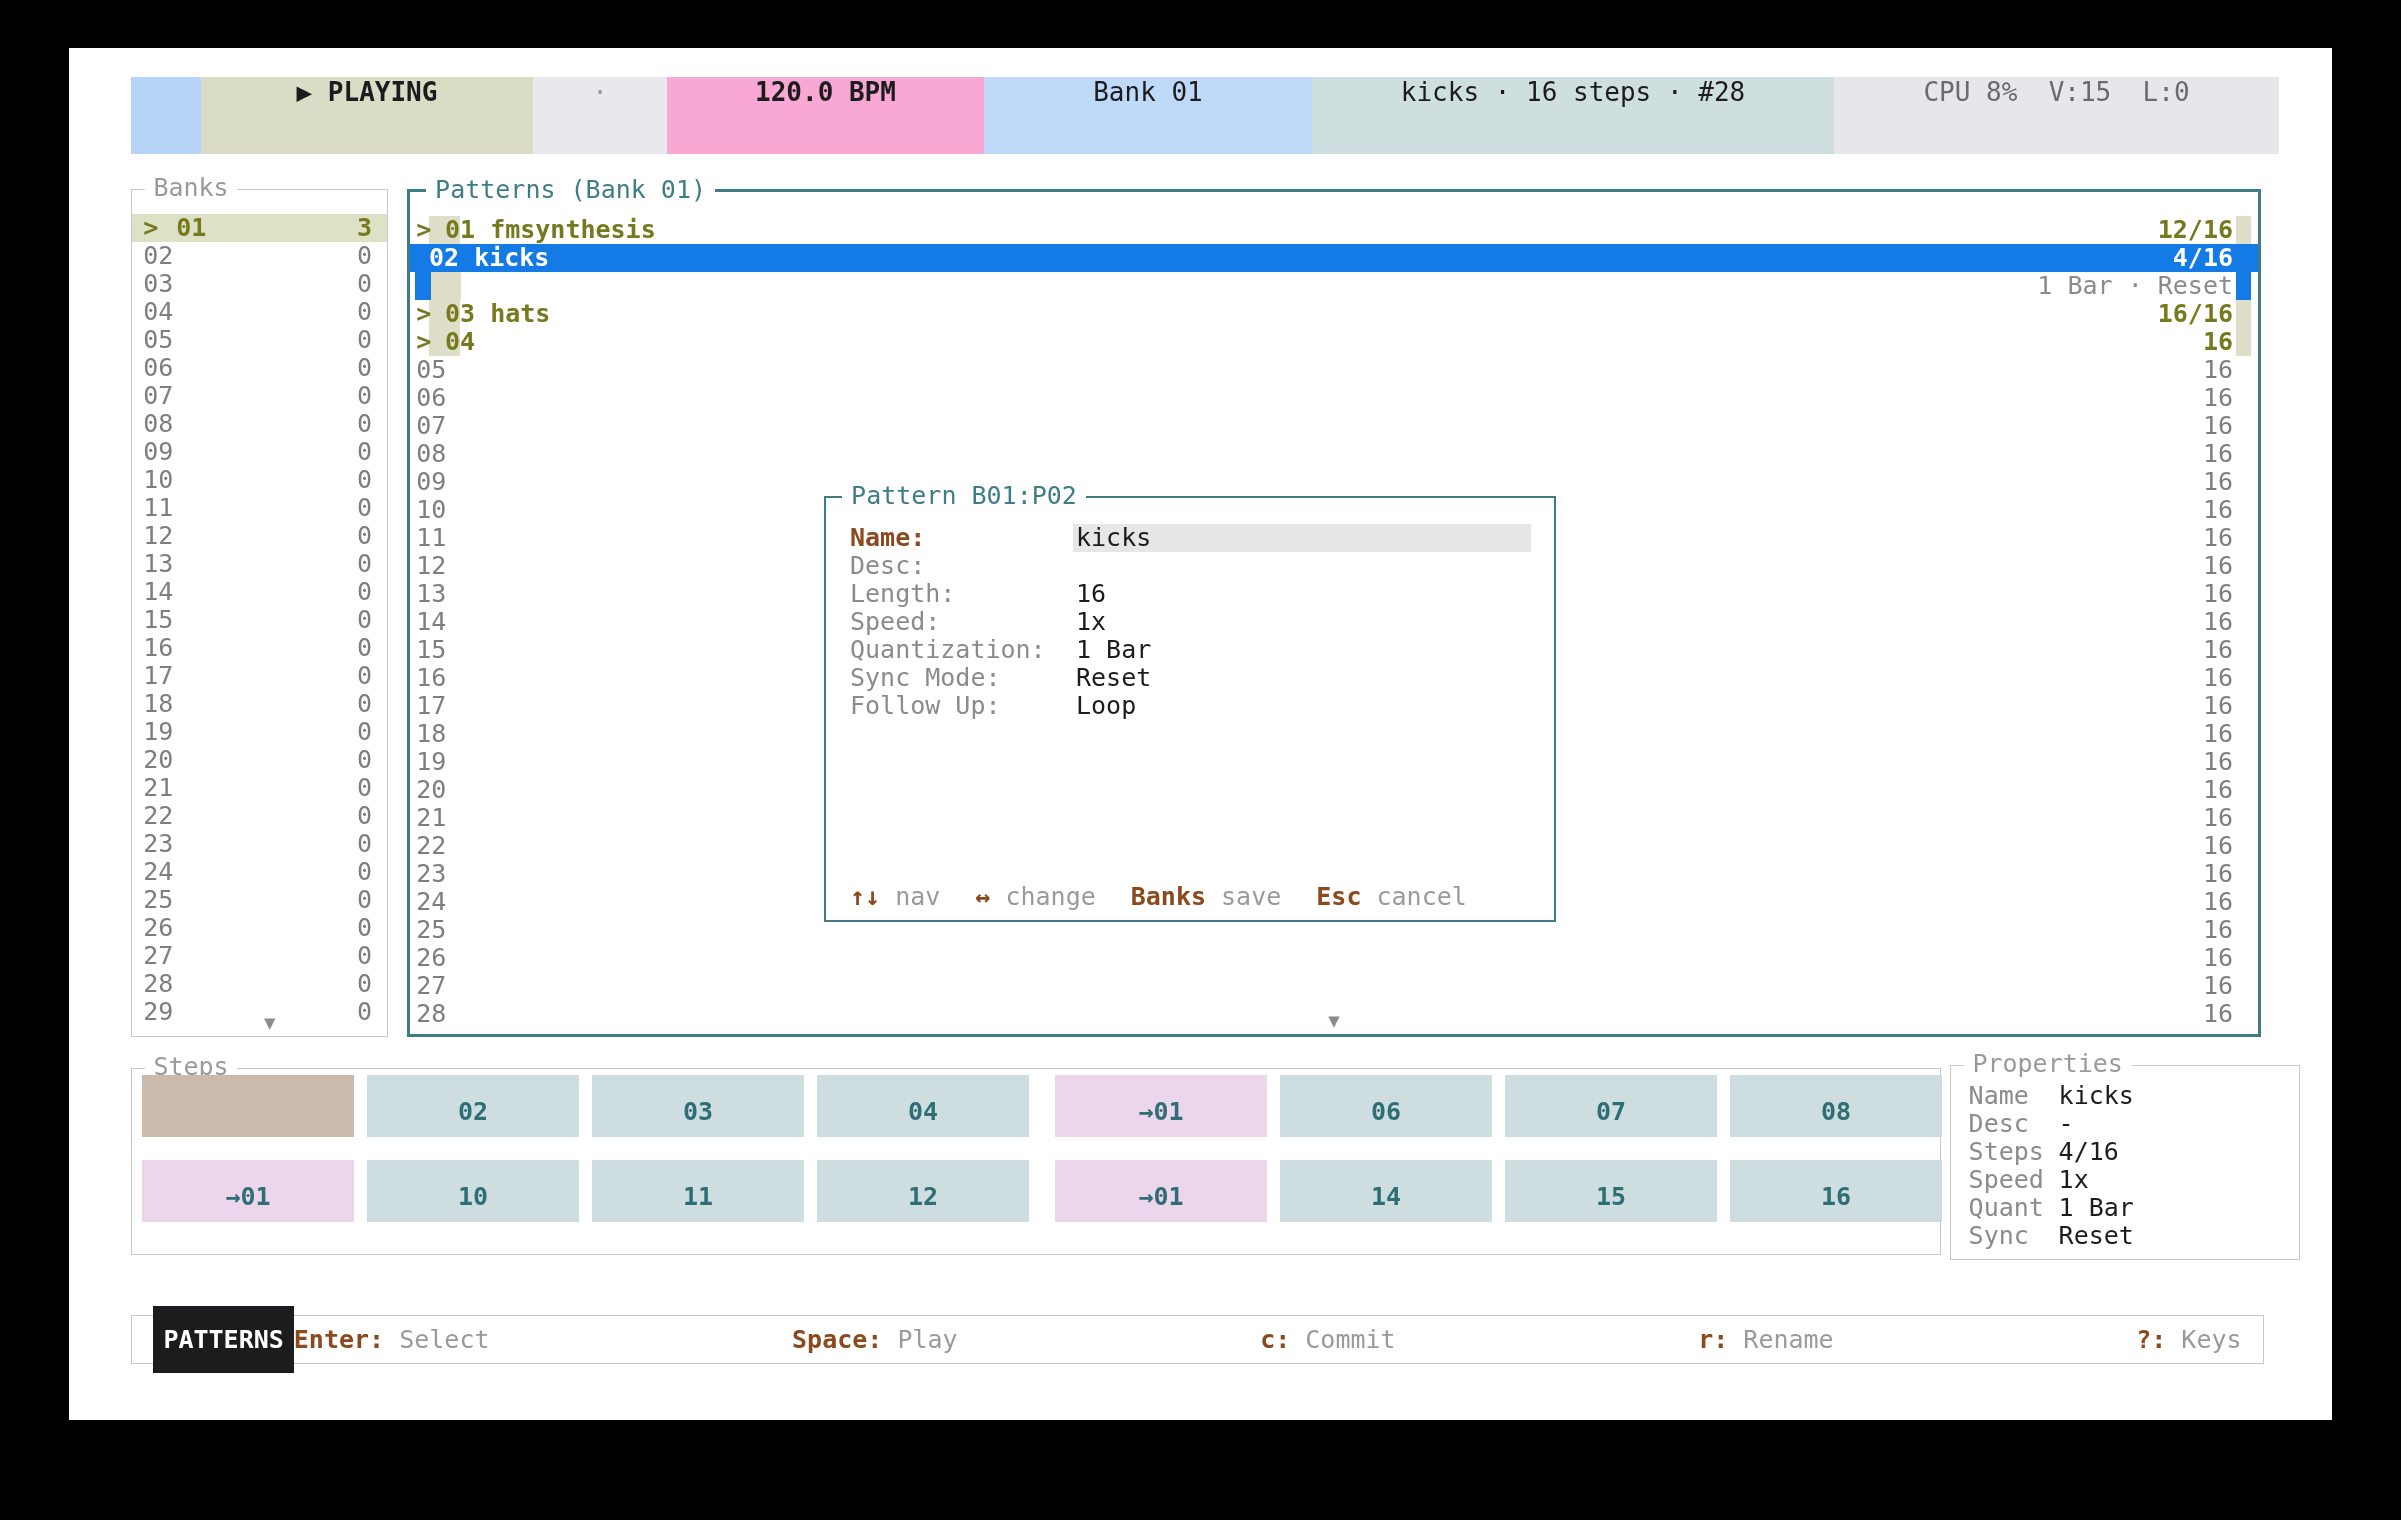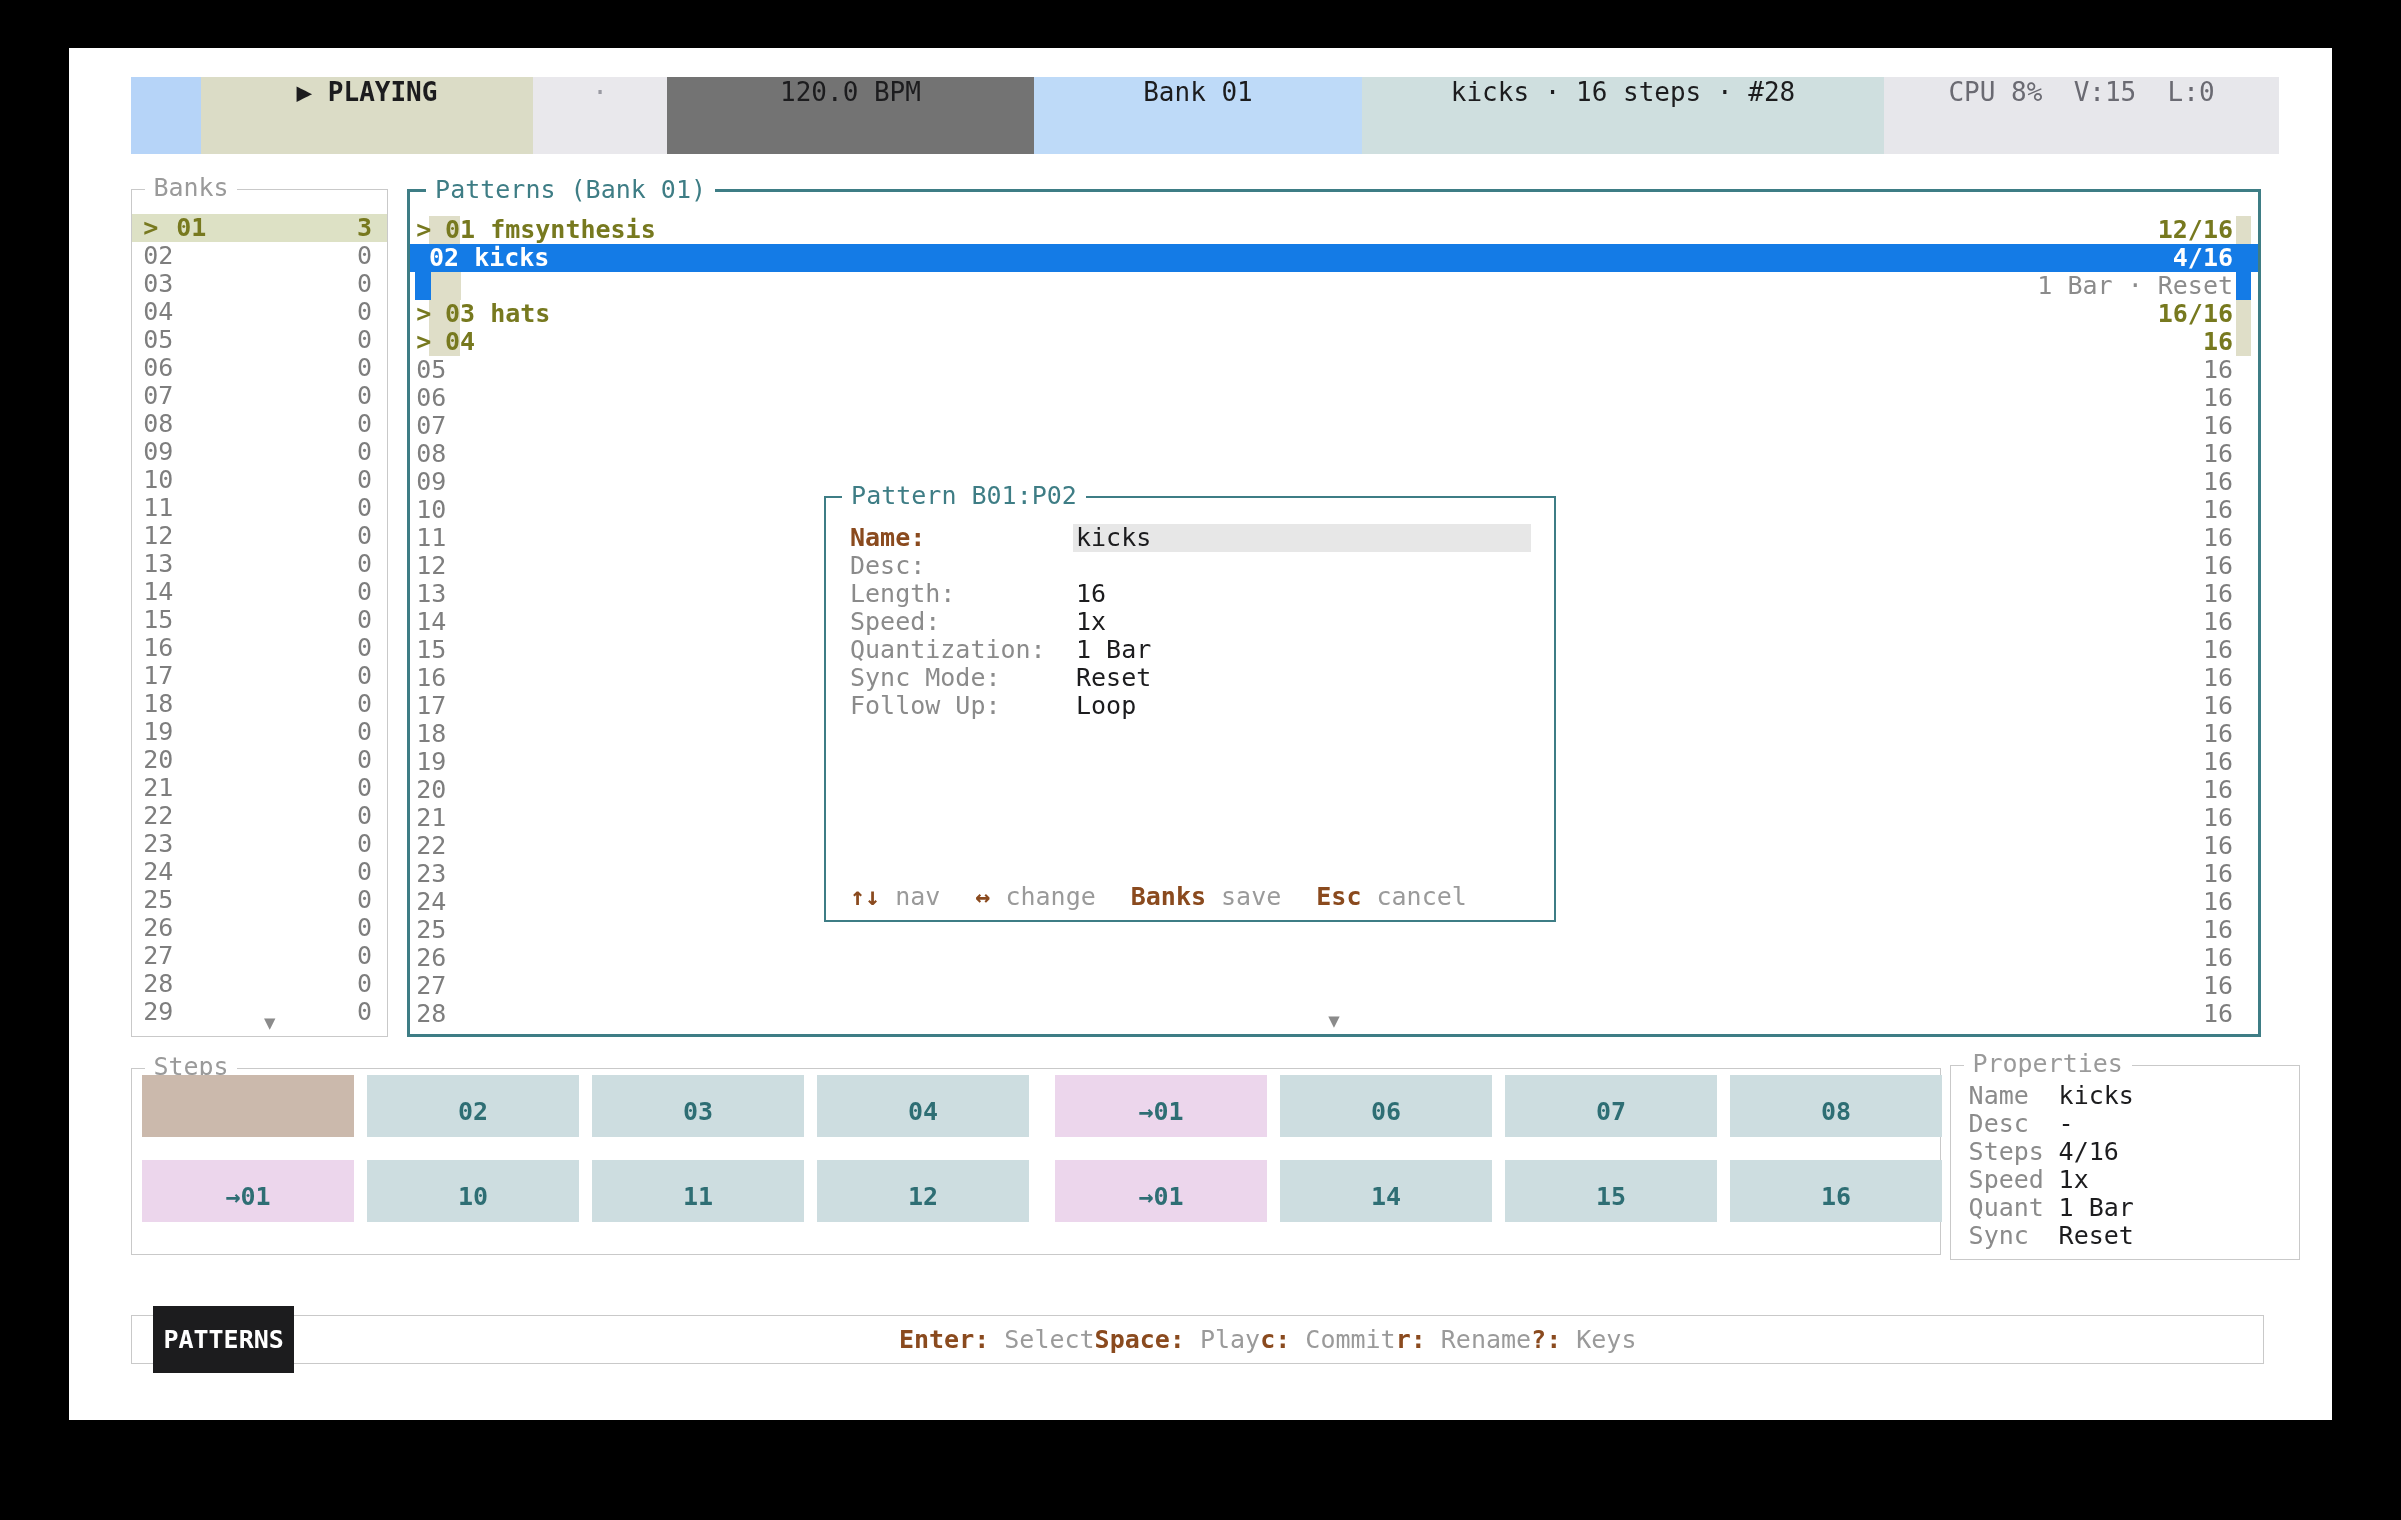--- a/index.html
+++ b/index.html
@@ -21,21 +21,21 @@
   *{margin:0;padding:0;box-sizing:border-box}
   html,body{width:2401px;height:1521px;background:#000;font-family:"DejaVu Sans Mono",monospace}
   .page{position:absolute;left:69px;top:48px;width:2263px;height:1372px;background:#fff}
 
   
   .topbar{position:absolute;left:62px;top:29px;width:2148px;height:77px;display:flex;font-size:26px;color:var(--ink)}
   .seg{display:flex;justify-content:center;white-space:pre}
   .seg-ind{width:70px;background:#b6d4f8}
   .seg-transport{width:332px;background:#dbdcc6;font-weight:700}
   .seg-dot{width:134px;background:#e9e8ec;color:#9a9aa2}
-  .seg-bpm{width:367px;background:#737373;font-weight:400}
+  .seg-bpm{width:317px;background:#f9a8d4;font-weight:700}
   .seg-bank{width:328px;background:#bedaf8}
   .seg-now{width:522px;background:#cfdfdf}
   .seg-cpu{flex:1;background:#e7e7eb;color:#6a6a72}
 
   
   .panel{position:absolute;background:#fff;border:1.9px solid var(--gborder)}
   .panel.tealb{border:3.1px solid var(--teal)}
   .legend{position:absolute;top:-16.3px;left:12.6px;background:#fff;padding:0 8.8px;font-size:25px;color:var(--legend);white-space:pre;line-height:28px}
   .legend.tealt{color:var(--teal)}
 
@@ -95,21 +95,21 @@
   
   .props-panel{left:1881px;top:1017px;width:350px;height:195px}
   .plist{position:absolute;top:16.3px;left:17.6px;right:6.3px}
   .pprow{height:28px;line-height:28px;display:flex;font-size:25px;white-space:pre}
   .pprow .plabel{width:90px;color:#8b8b8b}
   .pprow .pvalue{color:var(--ink)}
 
   
   .statusbar{position:absolute;left:62px;top:1267px;width:2133px;height:49px;border:1.9px solid var(--gborder);display:flex;align-items:center;padding:0 21.4px;font-size:25px}
   .badge{background:#1c1c1e;color:#fff;font-weight:700;padding:19px 10px;white-space:pre}
-  .hints{flex:1;display:flex;justify-content:center}
+  .hints{flex:1;display:flex;justify-content:space-between}
   .hint{white-space:pre}
   .hint .k{color:var(--brown);font-weight:700}
   .hint .l{color:#9a9a9a}
 </style>
 </head>
 <body>
 
 <div class="page">
 
   <div class="topbar">

